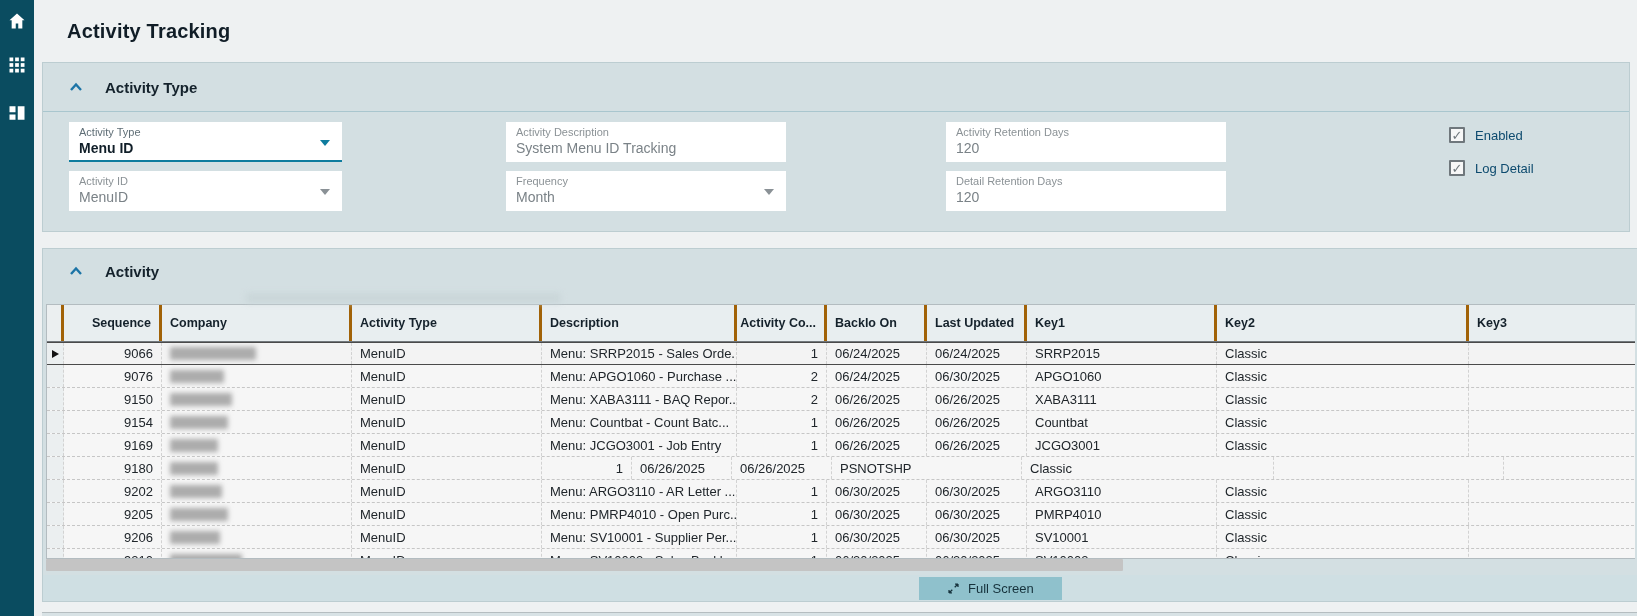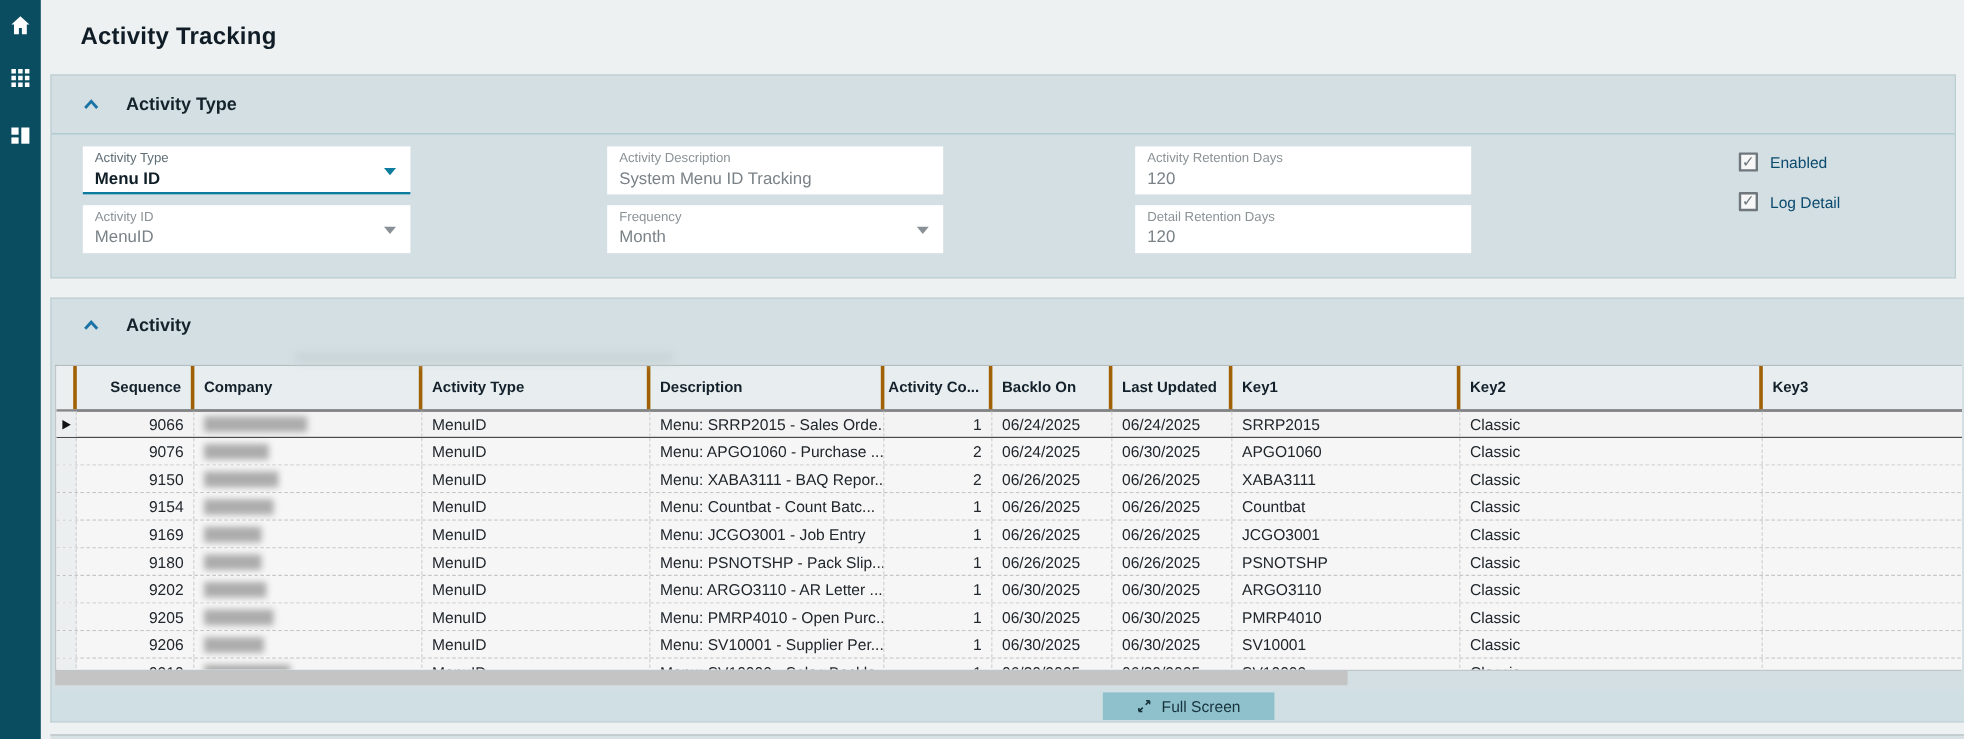--- a/index.html
+++ b/index.html
@@ -259,21 +259,20 @@
         <div class="g-cell" style="width: 252px;">Classic</div>
         <div class="g-cell" style="width: 230px;"></div>
       </div>
       <div class="g-row body">
         <div class="g-cell sel" style="width: 17px;"></div>
         <div class="g-cell num" style="width: 98px;">9180</div>
         <div class="g-cell" style="width: 190px;">
           <div class="blurblob" style="width: 48px;"></div>
         </div>
         <div class="g-cell" style="width: 190px;">MenuID</div>
-        <div class="g-cell" style="width: 195px;">Menu: PSNOTSHP - Pack Slip...</div>
         <div class="g-cell num" style="width: 90px;">1</div>
         <div class="g-cell" style="width: 100px;">06/26/2025</div>
         <div class="g-cell" style="width: 100px;">06/26/2025</div>
         <div class="g-cell" style="width: 190px;">PSNOTSHP</div>
         <div class="g-cell" style="width: 252px;">Classic</div>
         <div class="g-cell" style="width: 230px;"></div>
       </div>
       <div class="g-row body">
         <div class="g-cell sel" style="width: 17px;"></div>
         <div class="g-cell num" style="width: 98px;">9202</div>

